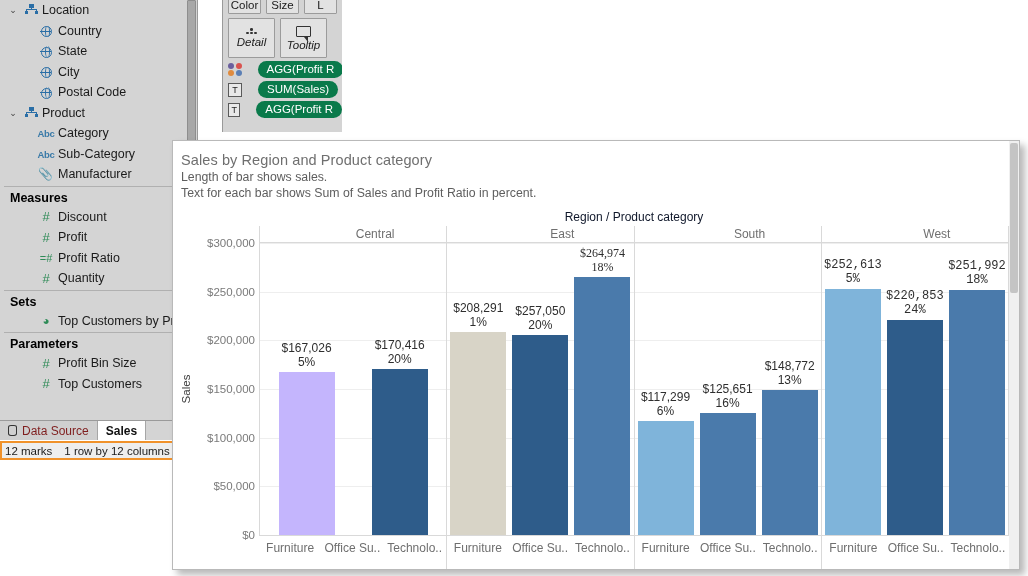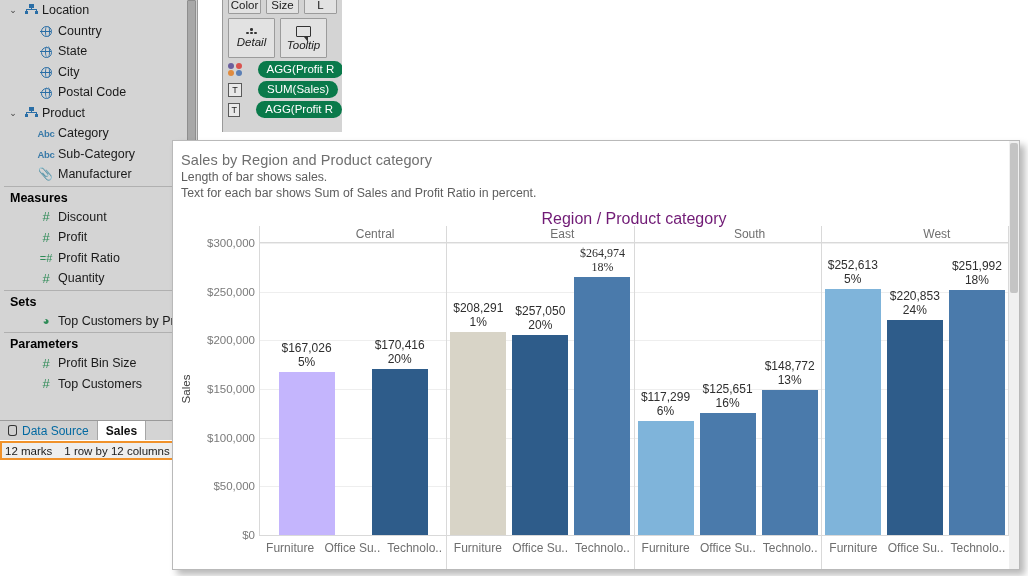--- a/index.html
+++ b/index.html
@@ -41,21 +41,21 @@
   
   .globe { display:inline-block; width:11px; height:11px; border:1.3px solid #2a6ea6; border-radius:50%;
            position:relative; vertical-align:middle;}
   .globe:before { content:""; position:absolute; left:-1.3px; top:3.7px; width:11px; height:1.1px; background:#2a6ea6;}
   .globe:after  { content:""; position:absolute; left:3.6px; top:-1.3px; width:2.5px; height:11px;
                   border-left:1.2px solid #2a6ea6; border-right:1.2px solid #2a6ea6; border-radius:50%;}
 
   
   .tabbar { position:absolute; left:0; top:420px; width:198px; height:20px; background:#d4d4d4;
             border-top:1px solid #9a9a9a; display:flex; align-items:stretch; }
-  .tab-ds { display:flex; align-items:center; gap:5px; padding:0 8px; font-size:12px; color:#0369a1;
+  .tab-ds { display:flex; align-items:center; gap:5px; padding:0 8px; font-size:12px; color:#7f1d1d;
             background:#cfcfcf; border-right:1px solid #a6a6a6;}
   .tab-sheet { display:flex; align-items:center; padding:0 8px; font-size:12px; font-weight:bold; color:#111;
             background:#ffffff; border-right:1px solid #a6a6a6;}
   .db-ico { display:inline-block; width:9px; height:11px; border:1.2px solid #333; border-radius:3px/2.4px;}
 
   .statusbar { position:absolute; left:0; top:441px; width:178px; height:19px;
      background:#eeeeee; border:2px solid #f0922b; display:flex; align-items:center;
      font-size:11.5px; color:#1b1b1b; gap:12px; padding-left:3px; }
 
   
@@ -88,42 +88,42 @@
     position:absolute; left:172px; top:140px; width:848px; height:430px;
     background:#ffffff; border:1px solid #b9b9b9;
     box-shadow: 5px 5px 7px rgba(0,0,0,0.28);
   }
   .viz-title { font-size:14.5px; color:#6f6f6f; padding:11px 0 0 8px; letter-spacing:0.1px;}
   .viz-sub { font-size:12.3px; color:#5e5e5e; padding:2px 0 0 8px; }
 
   .chart-wrap { position:absolute; left:0; top:69px; right:0; bottom:0; }
 
   .col-title { position:absolute; left:86px; right:10px; top:0px; height:15px;
-      text-align:center; font-size:16px; color:#701a75;}
+      text-align:center; font-size:12px; color:#0f172a;}
   .region-header { position:absolute; left:86px; right:10px; top:16px; height:17px; display:flex; }
   .region-cell { flex:1; text-align:center; font-size:12px; color:#6f6f6f;
       border-left:1px solid #d9d9d9; border-bottom:1px solid #d9d9d9; line-height:16px;padding-left:44px;}
   .region-cell:last-child { border-right:1px solid #d9d9d9; }
 
   .yaxis-title { position:absolute; left:5px; top:33px; bottom:34px; width:16px;
       display:flex; align-items:center; justify-content:center; }
   .yaxis-title span { transform:rotate(-90deg); font-size:11.5px; color:#3d3d3d; white-space:nowrap;}
 
   .plot-area { position:absolute; left:86px; right:10px; top:33px; bottom:34px;
       border-left:1px solid #d9d9d9; border-right:1px solid #d9d9d9; }
   .yticks { position:absolute; left:21px; width:65px; top:33px; bottom:34px; }
   .ytick { position:absolute; right:4px; transform:translateY(-50%); font-size:11.5px; color:#7a7a7a;
            white-space:nowrap; }
   .ytickmark { position:absolute; right:-4px; width:4px; height:1px; background:#c9c9c9; }
   .gridline { position:absolute; left:0; right:0; height:1px; background:#eeeeee; }
 
   .regions { position:absolute; inset:0; display:flex; }
   .region { flex:1; position:relative; display:flex; align-items:flex-end;
             justify-content:space-around; border-right:1px solid #d9d9d9; }
-  .region:last-child { border-right:none; }
+  .region:last-child { border-right:none;font-family:Liberation Mono, monospace; }
   .bar-slot { position:relative; width:33%; height:100%; display:flex; align-items:flex-end; justify-content:center;}
   .bar { width:56px; position:relative; }
   .bar-lbl { position:absolute; left:50%; transform:translateX(-50%); bottom:100%;
      margin-bottom:3px; text-align:center; font-size:12px; color:#2e2e2e; line-height:14px; white-space:nowrap;}
 
   .xaxis { position:absolute; left:86px; right:10px; bottom:0; height:34px; display:flex;
      border-top:1px solid #d9d9d9;}
   .x-region { flex:1; display:flex; border-right:1px solid #d9d9d9; }
   .x-region:last-child { border-right:none; }
   .x-cell { flex:1; text-align:center; font-size:12px; color:#6f6f6f; padding-top:5px; }

